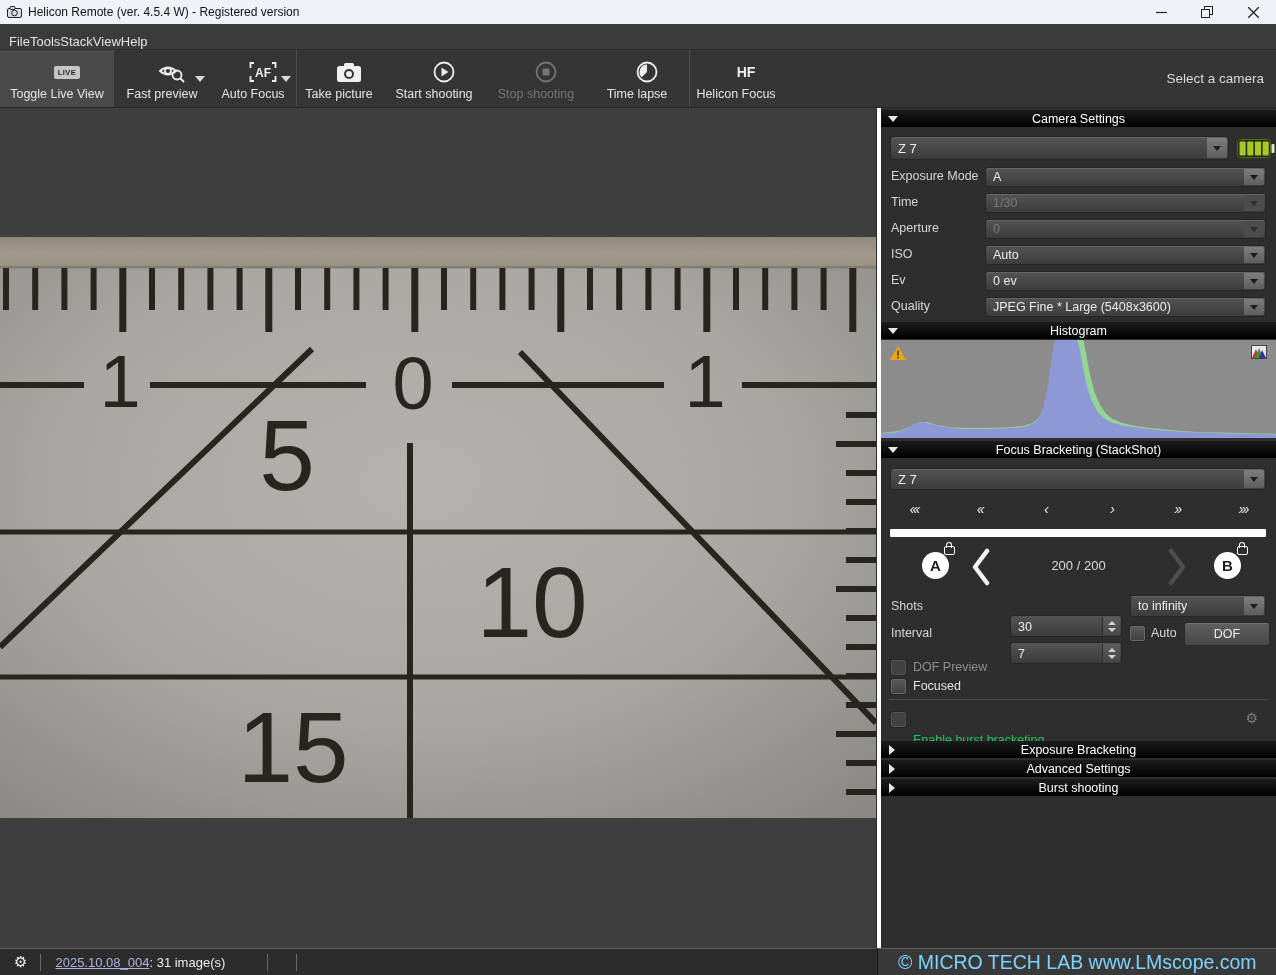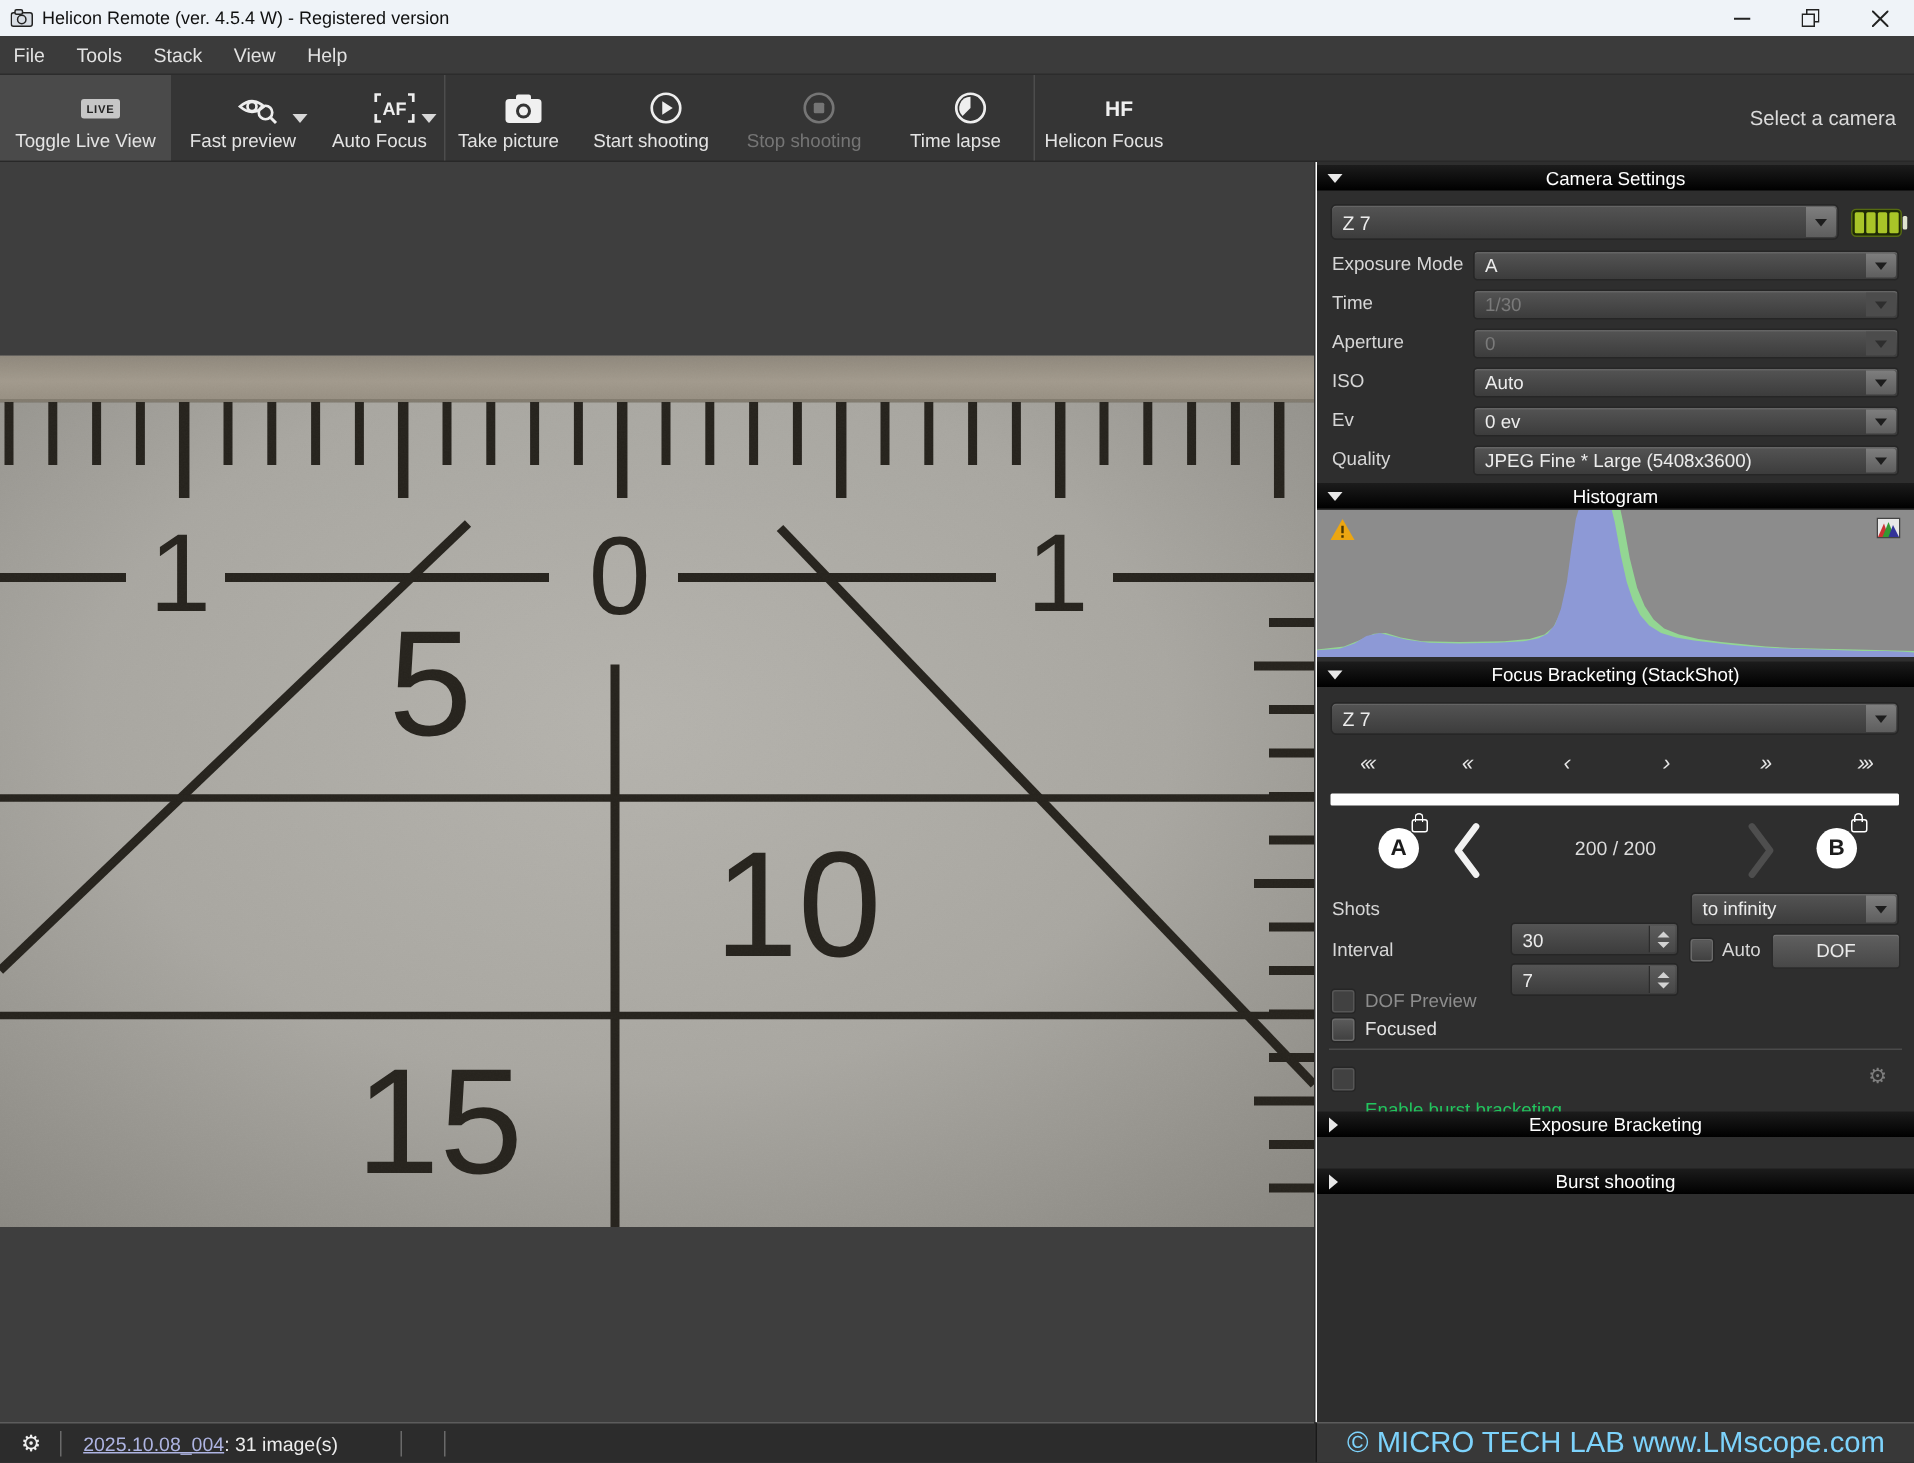--- a/index.html
+++ b/index.html
@@ -6,21 +6,21 @@
   body{width:1276px;height:975px;position:relative;overflow:hidden;
        font-family:"Liberation Sans",sans-serif;-webkit-font-smoothing:antialiased;}
   
   .titlebar{position:absolute;left:0;top:0;width:1276px;height:24px;background:#eff3f8;
             display:flex;align-items:center;color:#101010;font-size:12px;}
   .titlebar .appicon{margin:0 6px 0 7px;display:flex;}
   .win-controls{position:absolute;right:0;top:0;height:24px;display:flex;}
   .win-btn{width:46px;height:24px;display:flex;align-items:center;justify-content:center;}
   
   .menubar{position:absolute;left:0;top:24px;width:1276px;height:26px;background:#3b3b3b;
-           display:flex;align-items:center;gap:21px;padding-left:9px;box-sizing:border-box;
+           display:flex;align-items:flex-end;padding-left:9px;box-sizing:border-box;
            color:#e2e2e2;font-size:13px;border-bottom:1px solid #2c2c2c;}
   .menu-item{cursor:default;}
   
   .toolbar{position:absolute;left:0;top:50px;width:1276px;height:58px;background:#353535;
            display:flex;align-items:stretch;border-bottom:1px solid #282828;box-sizing:border-box;}
   .tbtn{position:relative;display:flex;flex-direction:column;align-items:center;justify-content:flex-start;
         padding-top:9px;box-sizing:border-box;color:#e4e4e4;font-size:12.5px;}
   .tbtn .ticon{height:26px;display:flex;align-items:center;justify-content:center;margin-left:20px;}
   .tbtn .tlabel{margin-top:2px;white-space:nowrap;}
   .tbtn.active{background:#4a4a4a;}
@@ -33,21 +33,21 @@
   .hf-text{font-size:14px;font-weight:bold;color:#f0f0f0;}
   .select-camera{margin-left:auto;align-self:center;padding-right:12px;color:#dadada;font-size:13.5px;}
   
   .main{position:absolute;left:0;top:108px;width:1276px;height:840px;}
   .viewport{position:absolute;left:0;top:0;width:876px;height:840px;background:#3e3e3e;}
   .photo{position:absolute;left:0;top:129px;width:876px;height:581px;}
   .ruler-ink{filter:blur(.5px);}
   .ruler-num{font-family:"Liberation Sans",sans-serif;fill:#26231d;}
   
   .panel{position:absolute;left:877px;top:0;width:399px;height:840px;background:#2e2e2e;
-         border-left:1px solid #ffffff;box-sizing:border-box;color:#d6d6d6;font-size:12.5px;}
+         border-left:4px solid #ffffff;box-sizing:border-box;color:#d6d6d6;font-size:12.5px;}
   .sec-hdr{position:absolute;left:0;width:100%;height:17px;background:linear-gradient(#1c1c1c,#000);
            color:#fff;display:flex;align-items:center;justify-content:center;font-size:12.5px;}
   .tri-down{position:absolute;left:7px;top:6px;width:0;height:0;
             border-left:5px solid transparent;border-right:5px solid transparent;border-top:6px solid #e8e8e8;}
   .tri-right{position:absolute;left:8px;top:4px;width:0;height:0;
              border-top:5px solid transparent;border-bottom:5px solid transparent;border-left:6px solid #e8e8e8;}
   .field,.combo{position:absolute;background:linear-gradient(#545454,#3c3c3c);border:1px solid #262626;
          border-radius:3px;box-shadow:inset 0 1px rgba(255,255,255,.10);color:#ececec;
          display:flex;align-items:center;padding-left:7px;box-sizing:border-box;height:20px;}
   .combo .cab{position:absolute;right:1px;top:1px;bottom:1px;width:20px;border-radius:0 2px 2px 0;
@@ -486,20 +486,24 @@
     <div class="hsep" style="top:591px"></div>
 
     <span class="checkbox dim" style="left:10px;top:604px"></span>
     <span class="row-label" style="left:32px;top:625px;color:#22c55e">Enable burst bracketing</span>
     <span class="gear" style="position:absolute;right:18px;top:602px;color:#7e7e7e;font-size:14px">⚙</span>
 
     <div class="sec-hdr" style="top:633px">
       <span class="tri-right"></span>
       <span>Exposure Bracketing</span>
     </div>
+    <div class="sec-hdr" style="top:652px">
+      <span class="tri-right"></span>
+      <span>Advanced Settings</span>
+    </div>
     <div class="sec-hdr" style="top:671px">
       <span class="tri-right"></span>
       <span>Burst shooting</span>
     </div>
   </div>
 </div>
 
 <div class="statusbar">
   <span class="gear" style="margin-left:14px;font-size:15px;color:#f0f0f0">⚙</span>
   <span class="vsep" style="margin-left:13px"></span>

